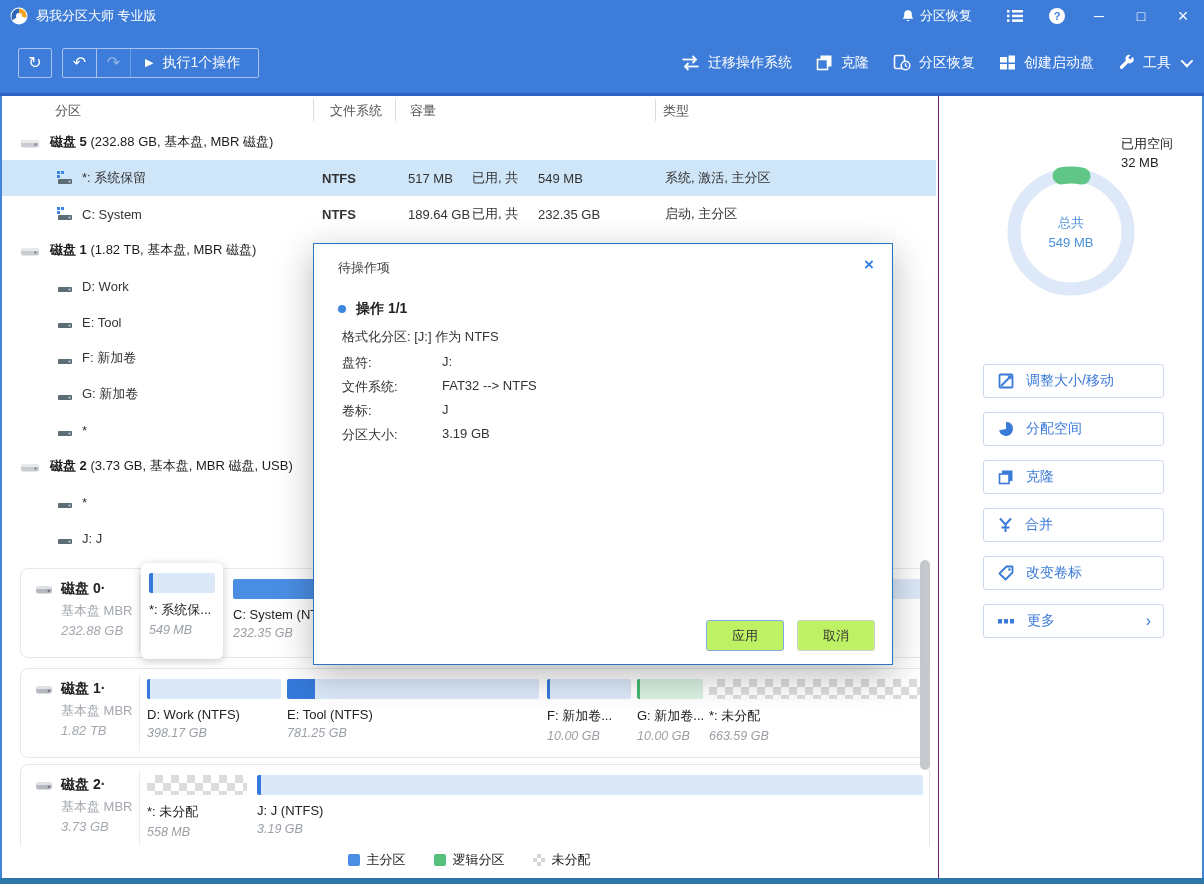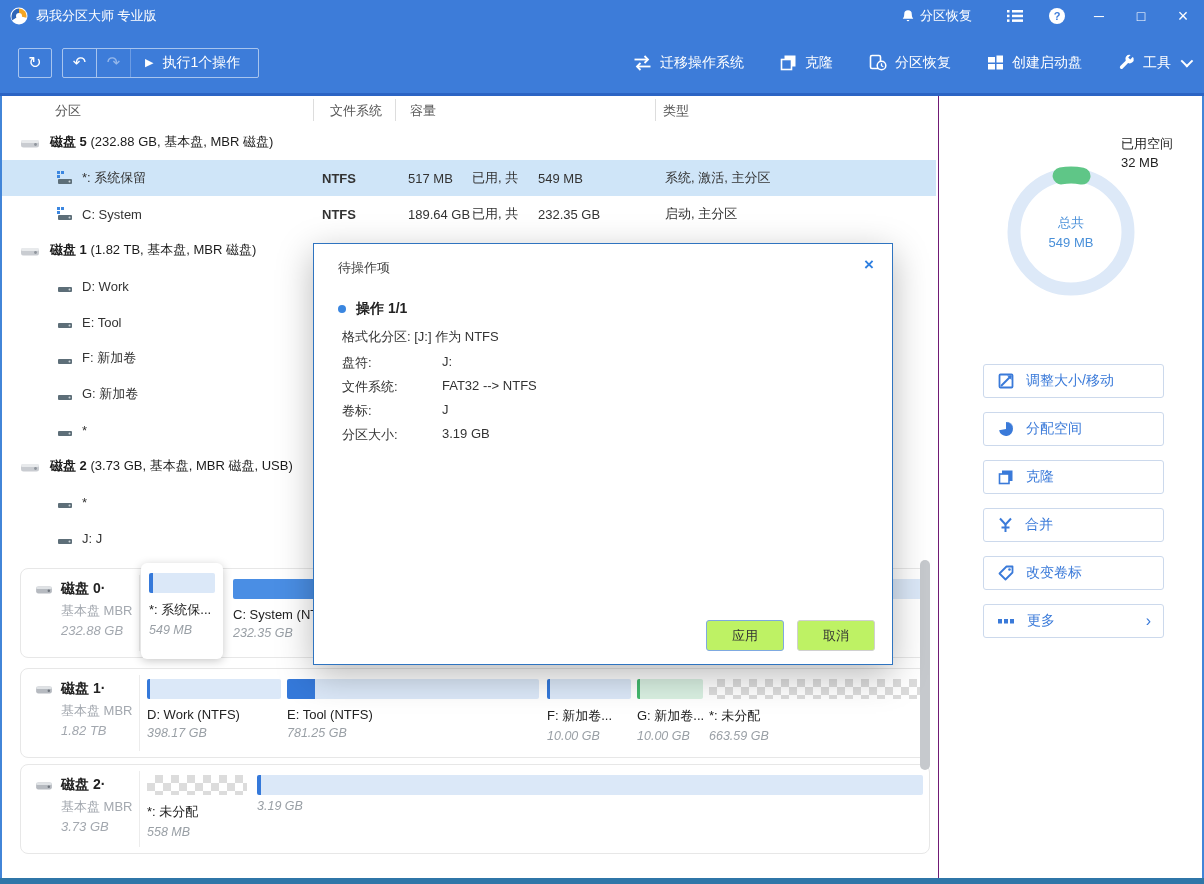--- a/index.html
+++ b/index.html
@@ -17,21 +17,21 @@
 
   
   .toolbar { position:absolute; left:0; top:32px; width:1204px; height:64px; background:#3d7cd9; border-bottom:3px solid #2b64c4; display:flex; align-items:center; color:#fff; }
   .tbtn { height:30px; border:1px solid rgba(255,255,255,.55); border-radius:2px; display:flex; align-items:center; justify-content:center; color:#fff; cursor:pointer; }
   .t-refresh { width:34px; margin-left:18px; font-size:16px; }
   .t-group { display:flex; margin-left:10px; height:30px; border:1px solid rgba(255,255,255,.55); border-radius:2px; }
   .t-seg { width:34px; display:flex; align-items:center; justify-content:center; font-size:16px; cursor:pointer; border-right:1px solid rgba(255,255,255,.55); }
   .t-seg.disabled { opacity:.45; cursor:default; }
   .t-exec { display:flex; align-items:center; gap:9px; padding:0 18px 0 14px; font-size:14px; cursor:pointer; }
   .t-exec .play { font-size:11px; }
-  .t-actions { position:absolute; right:14px; top:0; height:61px; display:flex; align-items:center; gap:36px; }
+  .t-actions { position:absolute; right:14px; top:0; height:61px; display:flex; align-items:center; gap:24px; }
   .t-act { display:flex; align-items:center; gap:8px; font-size:14px; cursor:pointer; }
   .caret { width:9px; height:9px; border-right:2px solid #fff; border-bottom:2px solid #fff; transform:rotate(45deg) translateY(-2px); margin-left:2px; }
 
   
   .left-panel { position:absolute; left:0; top:96px; width:938px; height:782px; background:#fff; }
   .sidebar { position:absolute; left:938px; top:96px; width:266px; height:782px; background:#fff; border-left:1px solid #701a75; }
   .edge { position:absolute; top:96px; bottom:6px; width:2px; background:#4285d8; z-index:65; }
   .bottom-strip { position:absolute; left:0; bottom:0; width:1204px; height:6px; background:#2f76a8; z-index:70; }
 
   
@@ -409,24 +409,39 @@
         <div class="l3">3.73 GB</div>
       </div>
       <div class="dsep"></div>
       <div class="pblock" style="left:126px; width:100px;">
         <div class="pbar checker"></div>
         <div class="plabel">*: 未分配</div>
         <div class="psize">558 MB</div>
       </div>
       <div class="pblock" style="left:236px; width:666px;">
         <div class="pbar edge4"></div>
+        <div class="plabel">J: J (NTFS)</div>
         <div class="psize">3.19 GB</div>
       </div>
     </div>
 
+    <div class="legend">
+      <div class="lg">
+          <span class="sw blue"></span>
+          <span>主分区</span>
+        </div>
+      <div class="lg">
+          <span class="sw green"></span>
+          <span>逻辑分区</span>
+        </div>
+      <div class="lg">
+          <span class="sw chk"></span>
+          <span>未分配</span>
+        </div>
+    </div>
 
     <div class="vscroll"></div>
   </div>
 
   <div class="sidebar">
     <div class="use-label">
       <div>已用空间</div>
       <div>32 MB</div>
     </div>
     <div class="donut-wrap">

